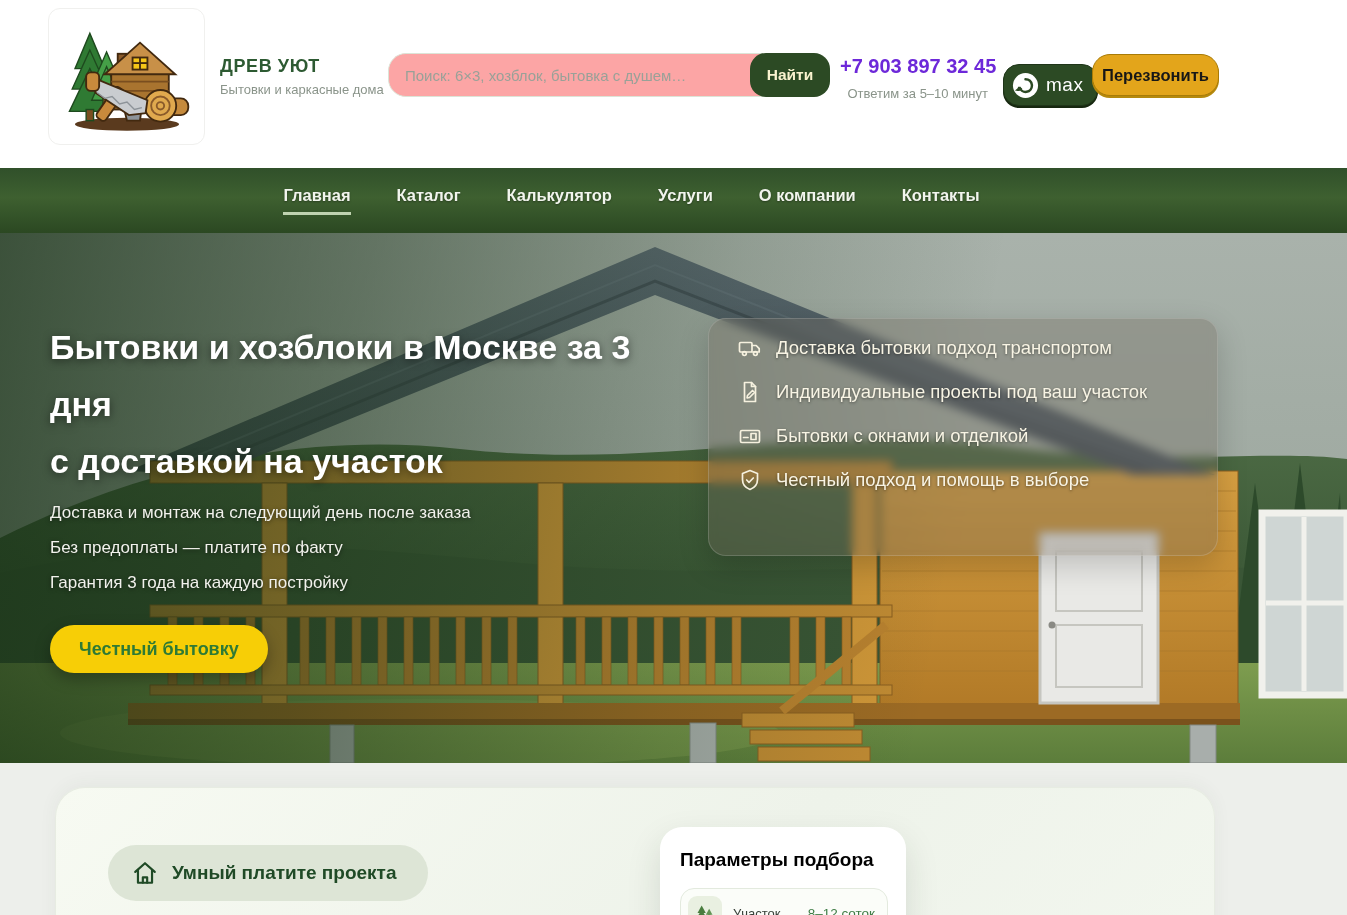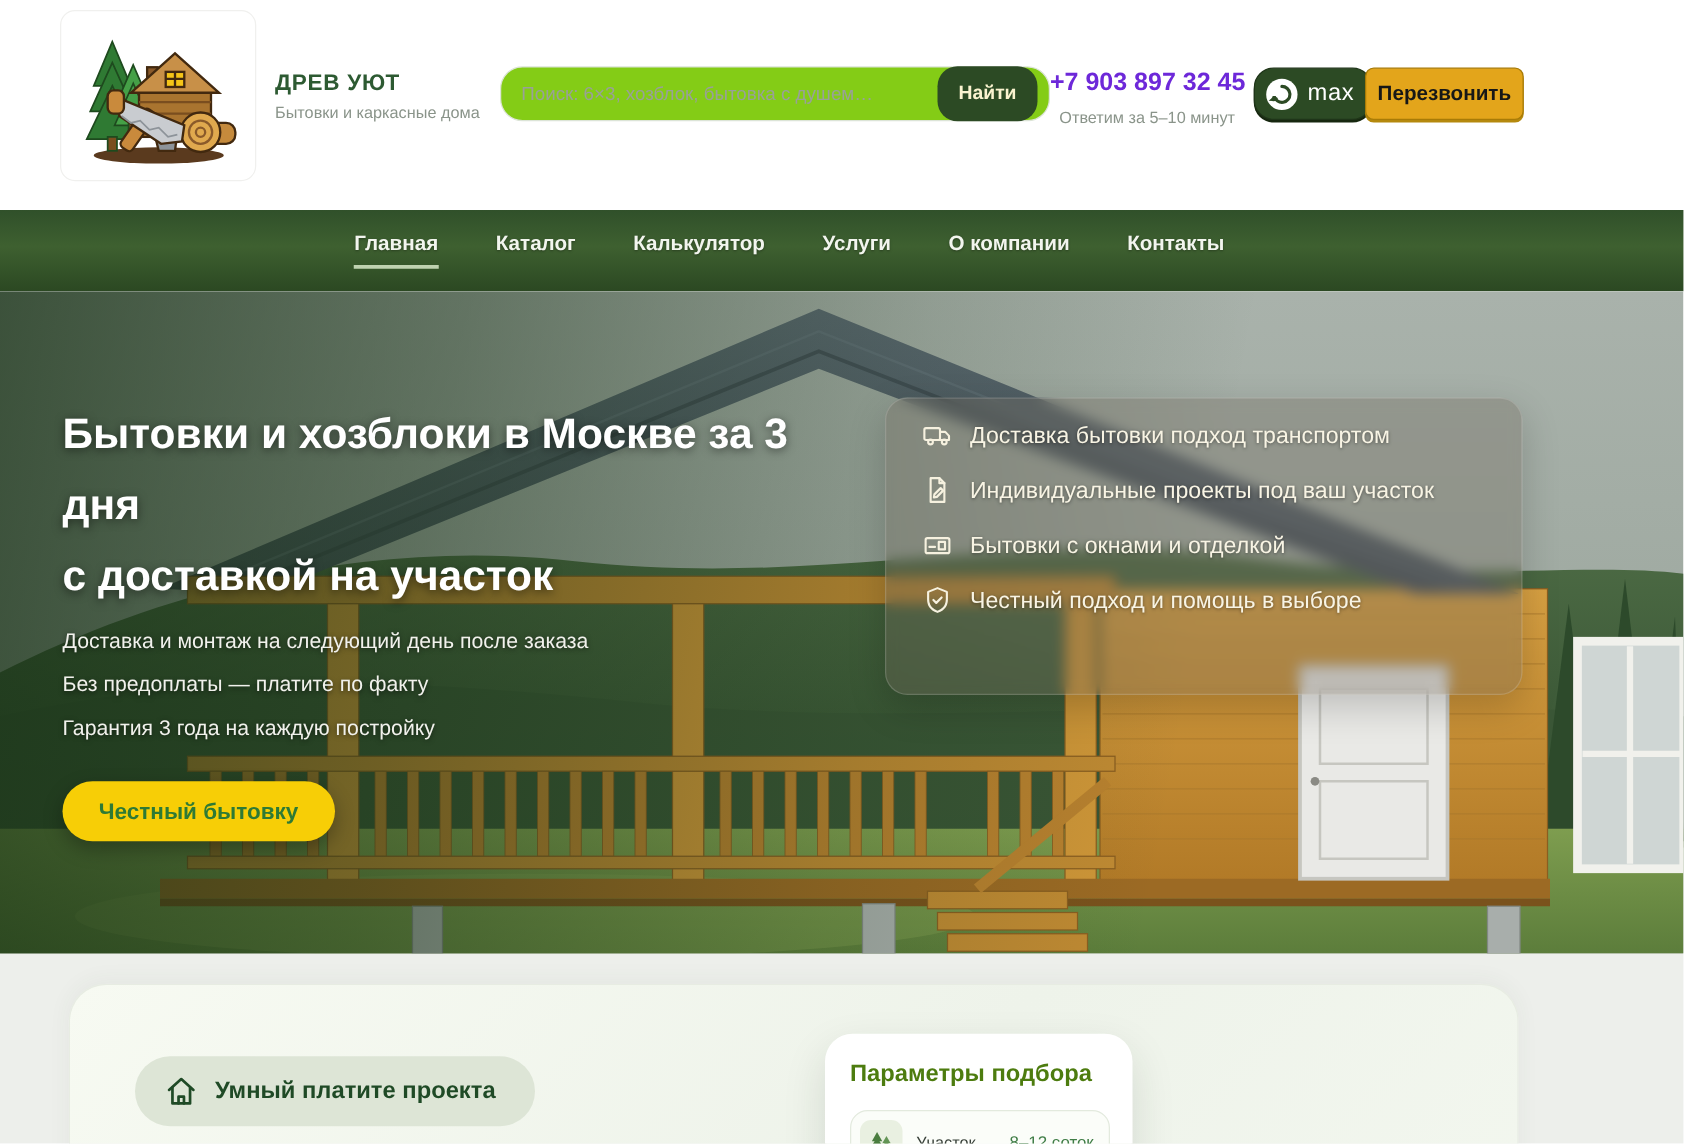--- a/index.html
+++ b/index.html
@@ -9,39 +9,39 @@
   
   .header { position:absolute; top:0; left:0; width:100%; height:168px; background:#fff; }
   .logo-card { position:absolute; left:48px; top:8px; width:157px; height:137px;
     background:#fff; border:1px solid #f0f0ee; border-radius:12px; display:flex;
     align-items:center; justify-content:center; cursor:pointer; }
   .brand { position:absolute; left:220px; top:56px; }
   .brand-name { font-size:18px; font-weight:bold; color:#2d5a32; letter-spacing:.6px; }
   .brand-tagline { margin-top:5px; font-size:13px; color:#8a948a; }
 
   .search-wrap { position:absolute; left:388px; top:53px; width:440px; height:44px; }
-  .search-input { width:440px; height:44px; border:1px solid #dce4d7; background:#84cc16;
+  .search-input { width:440px; height:44px; border:1px solid #dce4d7; background:#fca5a5;
     border-radius:18px; padding:0 92px 0 16px; font-size:15px; color:#444;
-    font-family:"Liberation Sans", sans-serif; outline:none;margin-left:12px; }
+    font-family:"Liberation Sans", sans-serif; outline:none; }
   .search-input::placeholder { color:#99a198; }
   .search-btn { position:absolute; right:-2px; top:0; width:80px; height:44px; border:none;
     border-radius:16px; background:#2c4a24; color:#faf3cf; font-weight:bold; font-size:15.5px;
     font-family:"Liberation Sans", sans-serif; cursor:pointer; }
 
   .phone-block { position:absolute; left:840px; top:55px; width:148px; text-align:right; }
   .phone-number { font-size:20px; font-weight:bold; color:#6d28d9; cursor:pointer; white-space:nowrap; }
   .phone-note { margin-top:8px; font-size:13px; color:#8a948a; white-space:nowrap; }
 
-  .max-btn { position:absolute; left:1003px; top:54px; height:42px; padding:0 14px 0 8px;
+  .max-btn { position:absolute; left:1003px; top:64px; height:42px; padding:0 14px 0 8px;
     background:#2c4a24; border:1px solid #1f3519; border-radius:16px; display:flex;
     align-items:center; gap:7px; cursor:pointer; box-shadow:0 2px 0 #16270f; }
   .max-label { color:#fff; font-size:19px; letter-spacing:.5px; }
 
   .callback-btn { position:absolute; left:1092px; top:54px; width:127px; height:42px;
-    background:#e3a51b; border:1px solid #a87b07; border-radius:7px; color:#171717;
+    background:#e3a51b; border:1px solid #a87b07; border-radius:18px; color:#171717;
     font-weight:bold; font-size:16.5px; font-family:"Liberation Sans", sans-serif;
     cursor:pointer; box-shadow:0 2px 0 #b5890d; }
 
   
   .nav { position:absolute; top:168px; left:0; width:100%; height:65px;
     background:linear-gradient(180deg,#30502a 0%, #3e6030 45%, #2b4822 100%);
     display:flex; align-items:center; justify-content:center; }
   .nav-inner { display:flex; gap:46px; margin-right:84px; }
   .nav-item { color:#f2f5ee; font-weight:bold; font-size:16.5px; text-decoration:none;
     cursor:pointer; padding-bottom:7px; border-bottom:3px solid transparent;
@@ -78,21 +78,21 @@
     border-radius:30px 30px 0 0;
     background:linear-gradient(135deg,#f7faf2 0%, #eef3ea 55%, #f3f7ef 100%);
     border:1px solid #e7ece2; border-bottom:none; box-shadow:0 -3px 18px rgba(60,80,50,.05); }
   .smart-pill { position:absolute; left:108px; top:82px; height:56px; padding:0 32px 0 24px;
     border-radius:28px; background:#dde5d6; display:flex; align-items:center; gap:14px; }
   .smart-pill-label { font-size:19px; font-weight:bold; color:#1f4a26; }
 
   .params-card { position:absolute; left:660px; top:64px; width:246px; height:230px;
     background:#fff; border-radius:22px; box-shadow:0 14px 34px rgba(30,50,30,.13);
     padding:22px 18px 0 20px; }
-  .params-title { font-size:19px; font-weight:bold; color:#4d7c0f; }
+  .params-title { font-size:19px; font-weight:bold; color:#000000; }
   .param-row { margin-top:17px; border:1px solid #e3eade; background:#fbfdf9;
     border-radius:14px; padding:7px 12px 7px 7px; display:flex; align-items:center;
     gap:11px; cursor:pointer; }
   .param-icon-tile { width:34px; height:34px; border-radius:9px; background:#e9f0e1;
     display:flex; align-items:center; justify-content:center; }
   .param-label { font-size:13px; color:#39413a; }
   .param-value { margin-left:auto; font-size:13.5px; color:#3f7d46; }
 </style>
 </head>
 <body>

